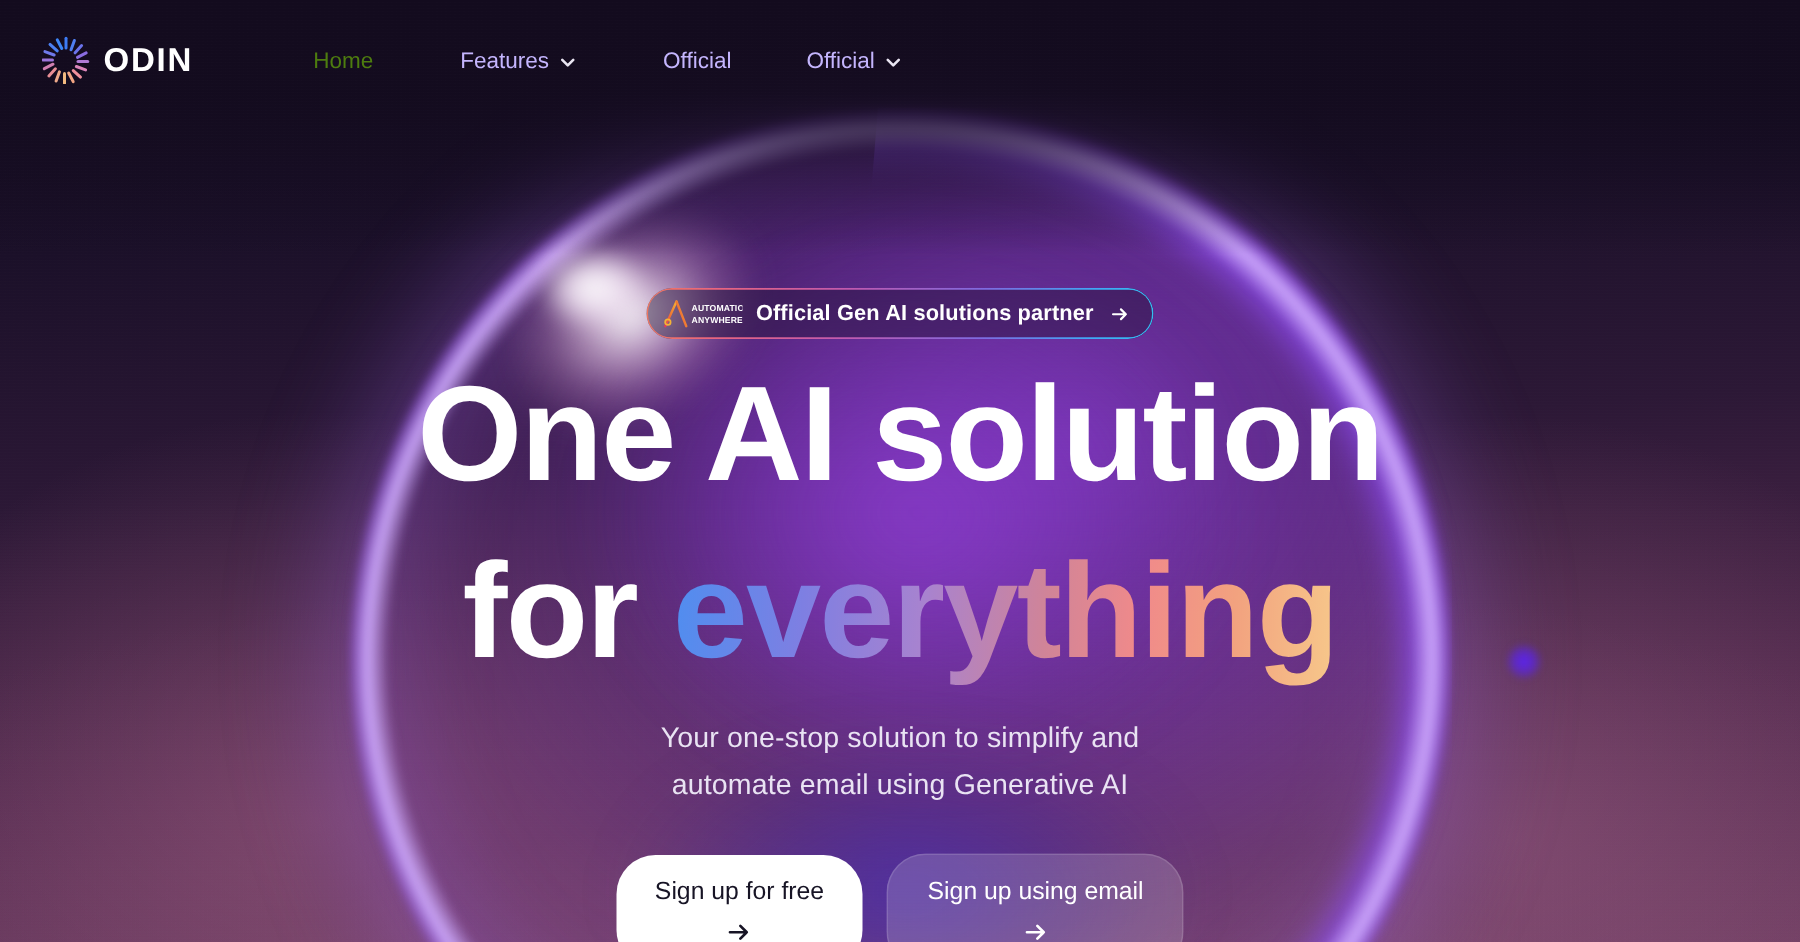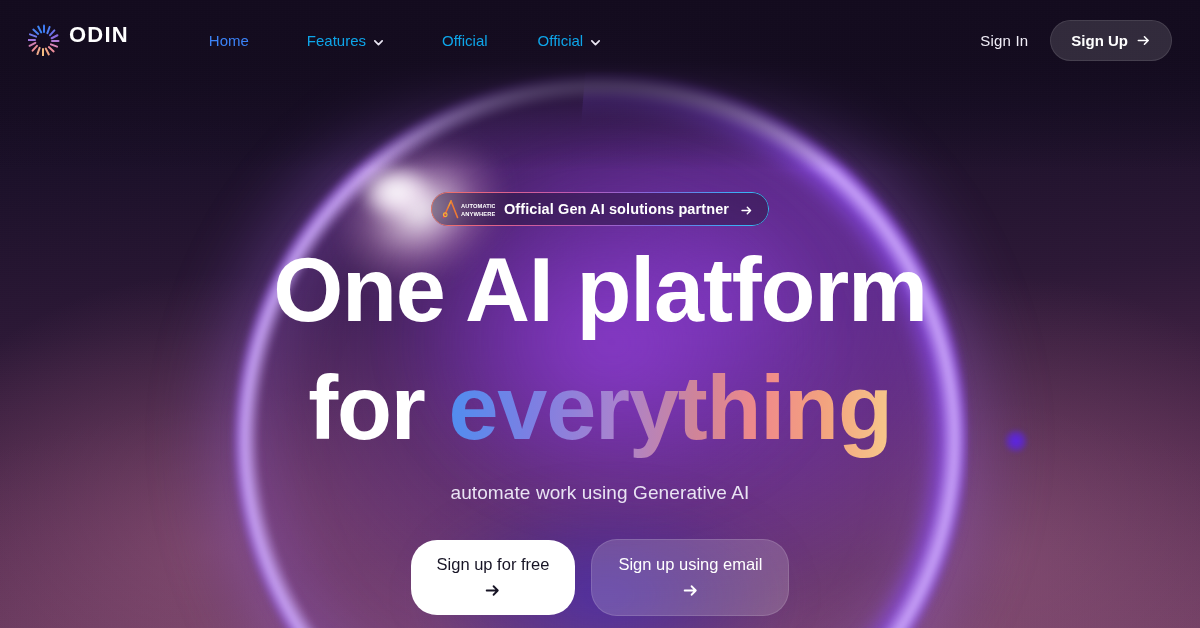--- a/index.html
+++ b/index.html
@@ -101,32 +101,32 @@
     background-image:
       repeating-linear-gradient(0deg, rgba(255,255,255,.018) 0 1px, rgba(0,0,0,0) 1px 2px),
       repeating-linear-gradient(90deg, rgba(255,255,255,.014) 0 1px, rgba(0,0,0,0) 1px 3px);
   }
 
   
   .navbar{
     position:absolute;left:0;right:0;top:0;height:80px;z-index:20;
     display:flex;align-items:center;
   }
-  .brand{display:flex;gap:9px;margin-left:28px;}
+  .brand{display:flex;align-items:center;gap:9px;margin-left:28px;}
   .brand-mark{width:32px;height:32px;position:relative;display:block;}
   .brand-name{
     color:#fff;font-size:22px;font-weight:700;letter-spacing:1.2px;line-height:1;
   }
   .nav-links{display:flex;align-items:center;margin-left:62px;gap:0;}
   .nav-link{
     display:flex;align-items:center;gap:7px;
-    color:#0ea5e9;font-size:15px;line-height:1;padding:10px 18px;cursor:pointer;
+    color:#c4b5fd;font-size:15px;line-height:1;padding:10px 18px;cursor:pointer;
     white-space:nowrap;
   }
-  .nav-link.active{color:#3b82f6;}
+  .nav-link.active{color:#4d7c0f;}
   .nav-gap-a{margin-left:22px;}
   .nav-gap-b{margin-left:22px;}
   .nav-gap-c{margin-left:14px;}
   .chev{display:inline-block;width:11px;height:11px;flex:none;}
   .nav-right{margin-left:auto;display:flex;align-items:center;gap:22px;margin-right:28px;}
   .signin{color:#f1eef8;font-size:15px;cursor:pointer;letter-spacing:.2px;}
   .signup{
     display:flex;align-items:center;gap:8px;
     background:rgba(255,255,255,.13);
     border:1px solid rgba(255,255,255,.10);
@@ -293,31 +293,20 @@
     <div class="nav-link nav-gap-c">
       <span>Official</span>
       <span class="chev">
         <svg viewBox="0 0 12 12" width="11" height="11" aria-hidden="true">
           <path d="M2 4.3 L6 8.3 L10 4.3" fill="none" stroke="#e9e5f2" stroke-width="1.9" stroke-linecap="round" stroke-linejoin="round"></path>
         </svg>
       </span>
     </div>
   </div>
 
-  <div class="nav-right">
-    <span class="signin">Sign In</span>
-    <div class="signup">
-      <span>Sign Up</span>
-      <span class="arrow">
-        <svg viewBox="0 0 16 16" width="15" height="15" aria-hidden="true">
-          <path d="M2.5 8 H13 M9 4 L13 8 L9 12" fill="none" stroke="#ffffff" stroke-width="1.7" stroke-linecap="round" stroke-linejoin="round"></path>
-        </svg>
-      </span>
-    </div>
-  </div>
 </div>
 
 <div class="hero">
 
   <div class="badge">
     <span class="aa-logo">
       <svg viewBox="0 0 108 40" width="54" height="20" aria-hidden="true">
         <defs>
           <linearGradient id="aaA" x1="0" y1="1" x2="1" y2="0">
             <stop offset="0%" stop-color="#e23b5a"></stop>
@@ -335,26 +324,27 @@
     </span>
     <span class="badge-text">Official Gen AI solutions partner</span>
     <span class="badge-arrow">
       <svg viewBox="0 0 16 16" width="13" height="13" aria-hidden="true">
         <path d="M2.5 8 H13 M9 4 L13 8 L9 12" fill="none" stroke="#ffffff" stroke-width="1.8" stroke-linecap="round" stroke-linejoin="round"></path>
       </svg>
     </span>
   </div>
 
   <h1 class="headline">
-    <span>One AI platform</span>
+    <span>One AI solution</span>
     <span class="l2"><span>for </span><span class="grad-word">everything</span></span>
   </h1>
 
   <div class="subtitle">
-    <div>automate work using Generative AI</div>
+    <div>Your one-stop solution to simplify and</div>
+    <div>automate email using Generative AI</div>
   </div>
 
   <div class="ctas">
 
     <div class="btn btn-primary">
       <span>Sign up for free</span>
       <span class="arrow">
         <svg viewBox="0 0 16 16" width="17" height="17" aria-hidden="true">
           <path d="M2.5 8 H13 M9 4 L13 8 L9 12" fill="none" stroke="#171425" stroke-width="1.7" stroke-linecap="round" stroke-linejoin="round"></path>
         </svg>

